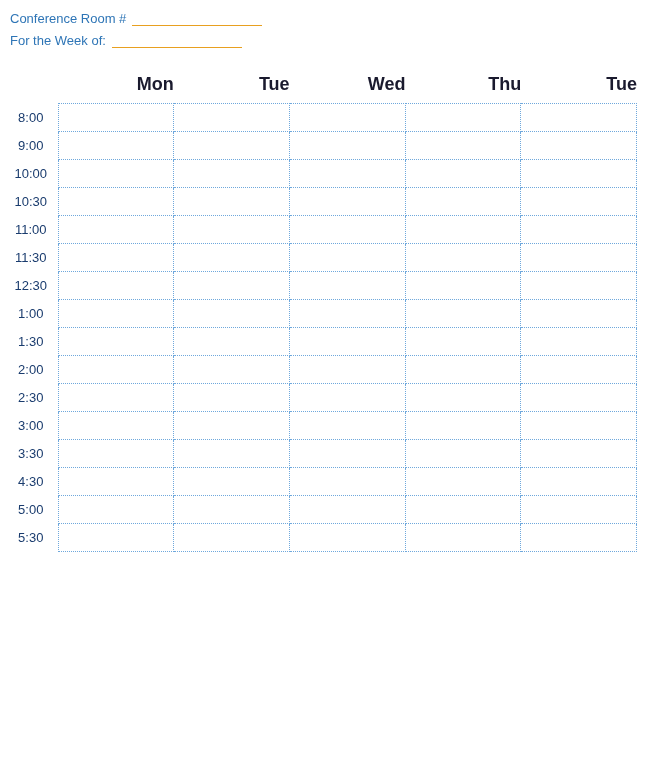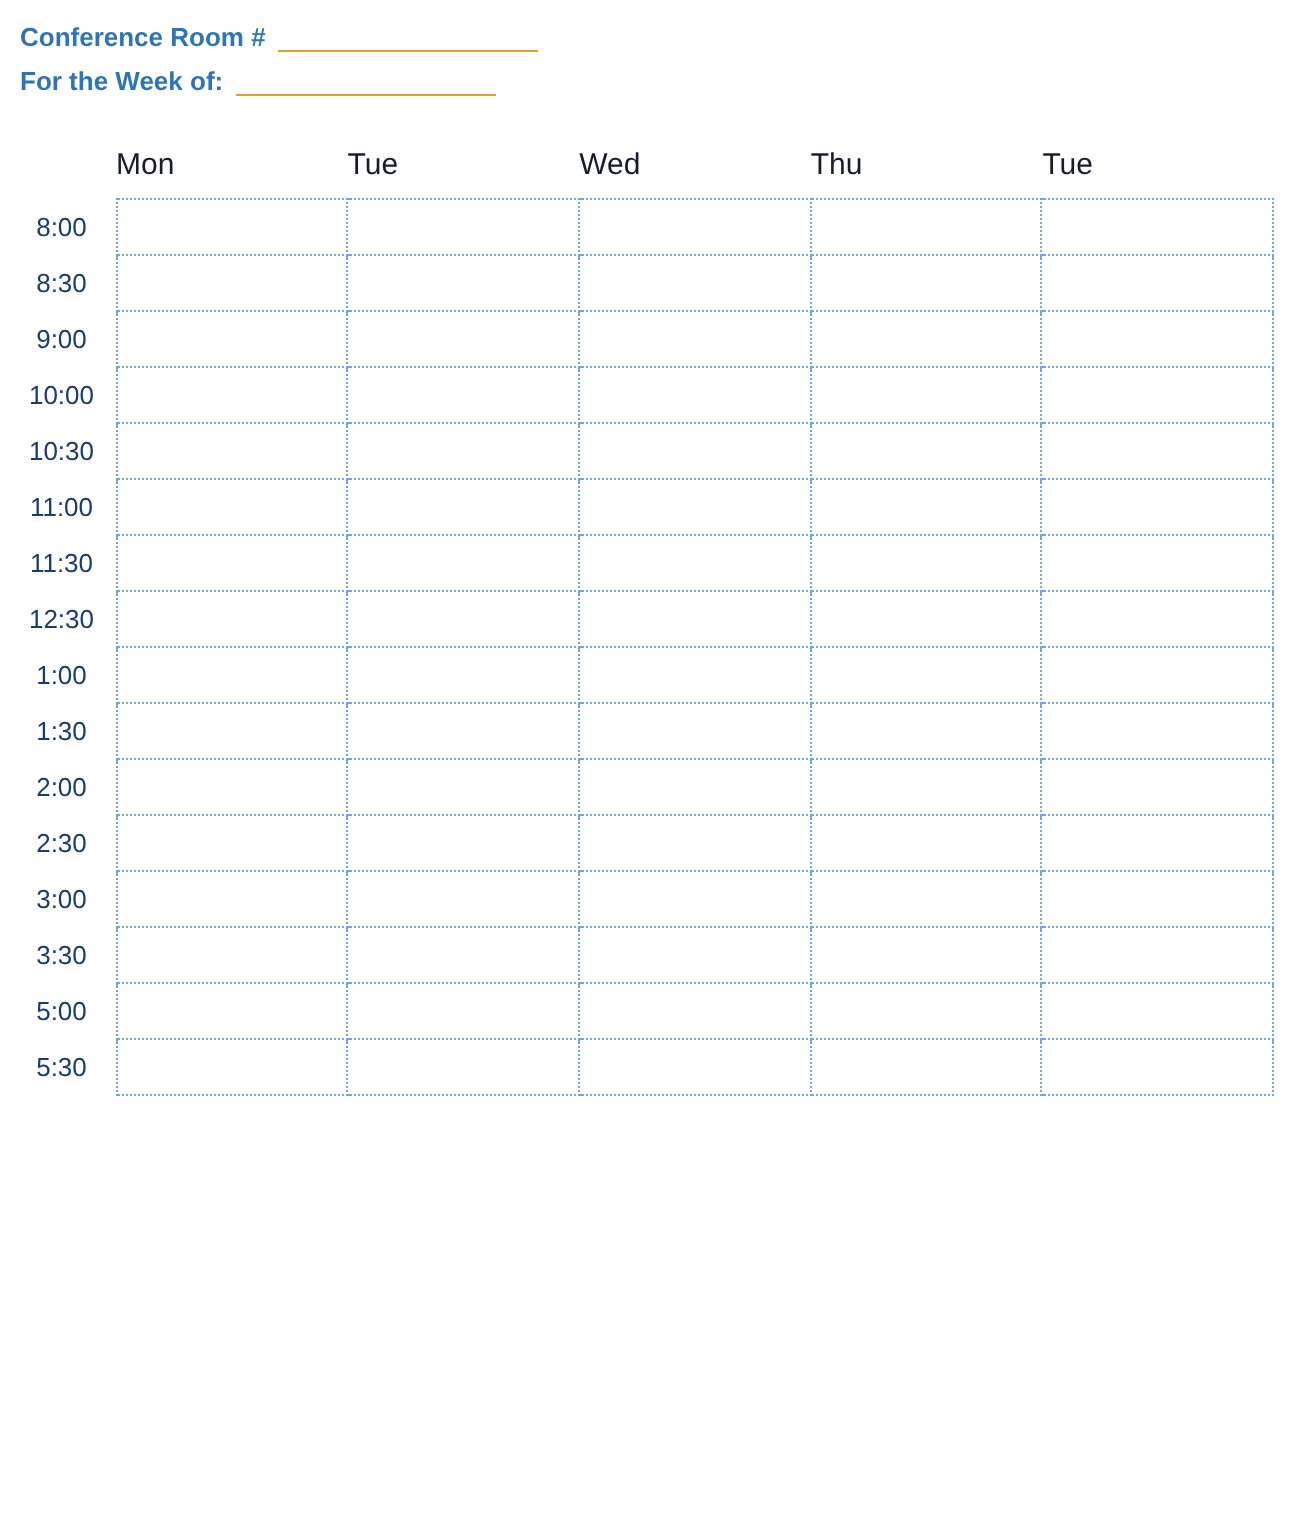--- a/index.html
+++ b/index.html
@@ -24,21 +24,20 @@
       display: flex;
       align-items: center;
       margin-bottom: 6px;
     }
 
     .header-label {
       color: #2e75b6;
       font-size: 13px;
       margin-right: 6px;
       white-space: nowrap;
-      font-weight: bold;
     }
 
     .header-input {
       border: none;
       border-bottom: 1px solid #e8a020;
       outline: none;
       width: 130px;
       font-size: 13px;
       color: #333;
       background: transparent;
@@ -56,24 +55,24 @@
 
     .time-col {
       width: 48px;
     }
 
     .day-col {
       width: calc((100% - 48px) / 5);
     }
 
     .header-row-table th {
-      font-size: 15px;
-      font-weight: normal;
+      font-size: 18px;
+      font-weight: bold;
       color: #1a1a2e;
-      text-align: left;
+      text-align: right;
       padding: 6px 0 8px 0;
       border: none;
     }
 
     .header-row-table th.time-col {
       
     }
 
     .schedule-table td {
       border: 1px dotted #6fa8dc;
@@ -149,28 +148,20 @@
     <tbody id="schedule-tbody">
     <tr>
           <td class="time-cell">8:00</td>
           <td class="data-cell"></td>
           <td class="data-cell"></td>
           <td class="data-cell"></td>
           <td class="data-cell"></td>
           <td class="data-cell"></td>
         </tr>
         <tr>
-          <td class="time-cell">8:30</td>
-          <td class="data-cell"></td>
-          <td class="data-cell"></td>
-          <td class="data-cell"></td>
-          <td class="data-cell"></td>
-          <td class="data-cell"></td>
-        </tr>
-        <tr>
           <td class="time-cell">9:00</td>
           <td class="data-cell"></td>
           <td class="data-cell"></td>
           <td class="data-cell"></td>
           <td class="data-cell"></td>
           <td class="data-cell"></td>
         </tr>
         <tr>
           <td class="time-cell">10:00</td>
           <td class="data-cell"></td>
@@ -246,20 +237,28 @@
         <tr>
           <td class="time-cell">3:00</td>
           <td class="data-cell"></td>
           <td class="data-cell"></td>
           <td class="data-cell"></td>
           <td class="data-cell"></td>
           <td class="data-cell"></td>
         </tr>
         <tr>
           <td class="time-cell">3:30</td>
+          <td class="data-cell"></td>
+          <td class="data-cell"></td>
+          <td class="data-cell"></td>
+          <td class="data-cell"></td>
+          <td class="data-cell"></td>
+        </tr>
+        <tr>
+          <td class="time-cell">4:30</td>
           <td class="data-cell"></td>
           <td class="data-cell"></td>
           <td class="data-cell"></td>
           <td class="data-cell"></td>
           <td class="data-cell"></td>
         </tr>
         <tr>
           <td class="time-cell">5:00</td>
           <td class="data-cell"></td>
           <td class="data-cell"></td>

